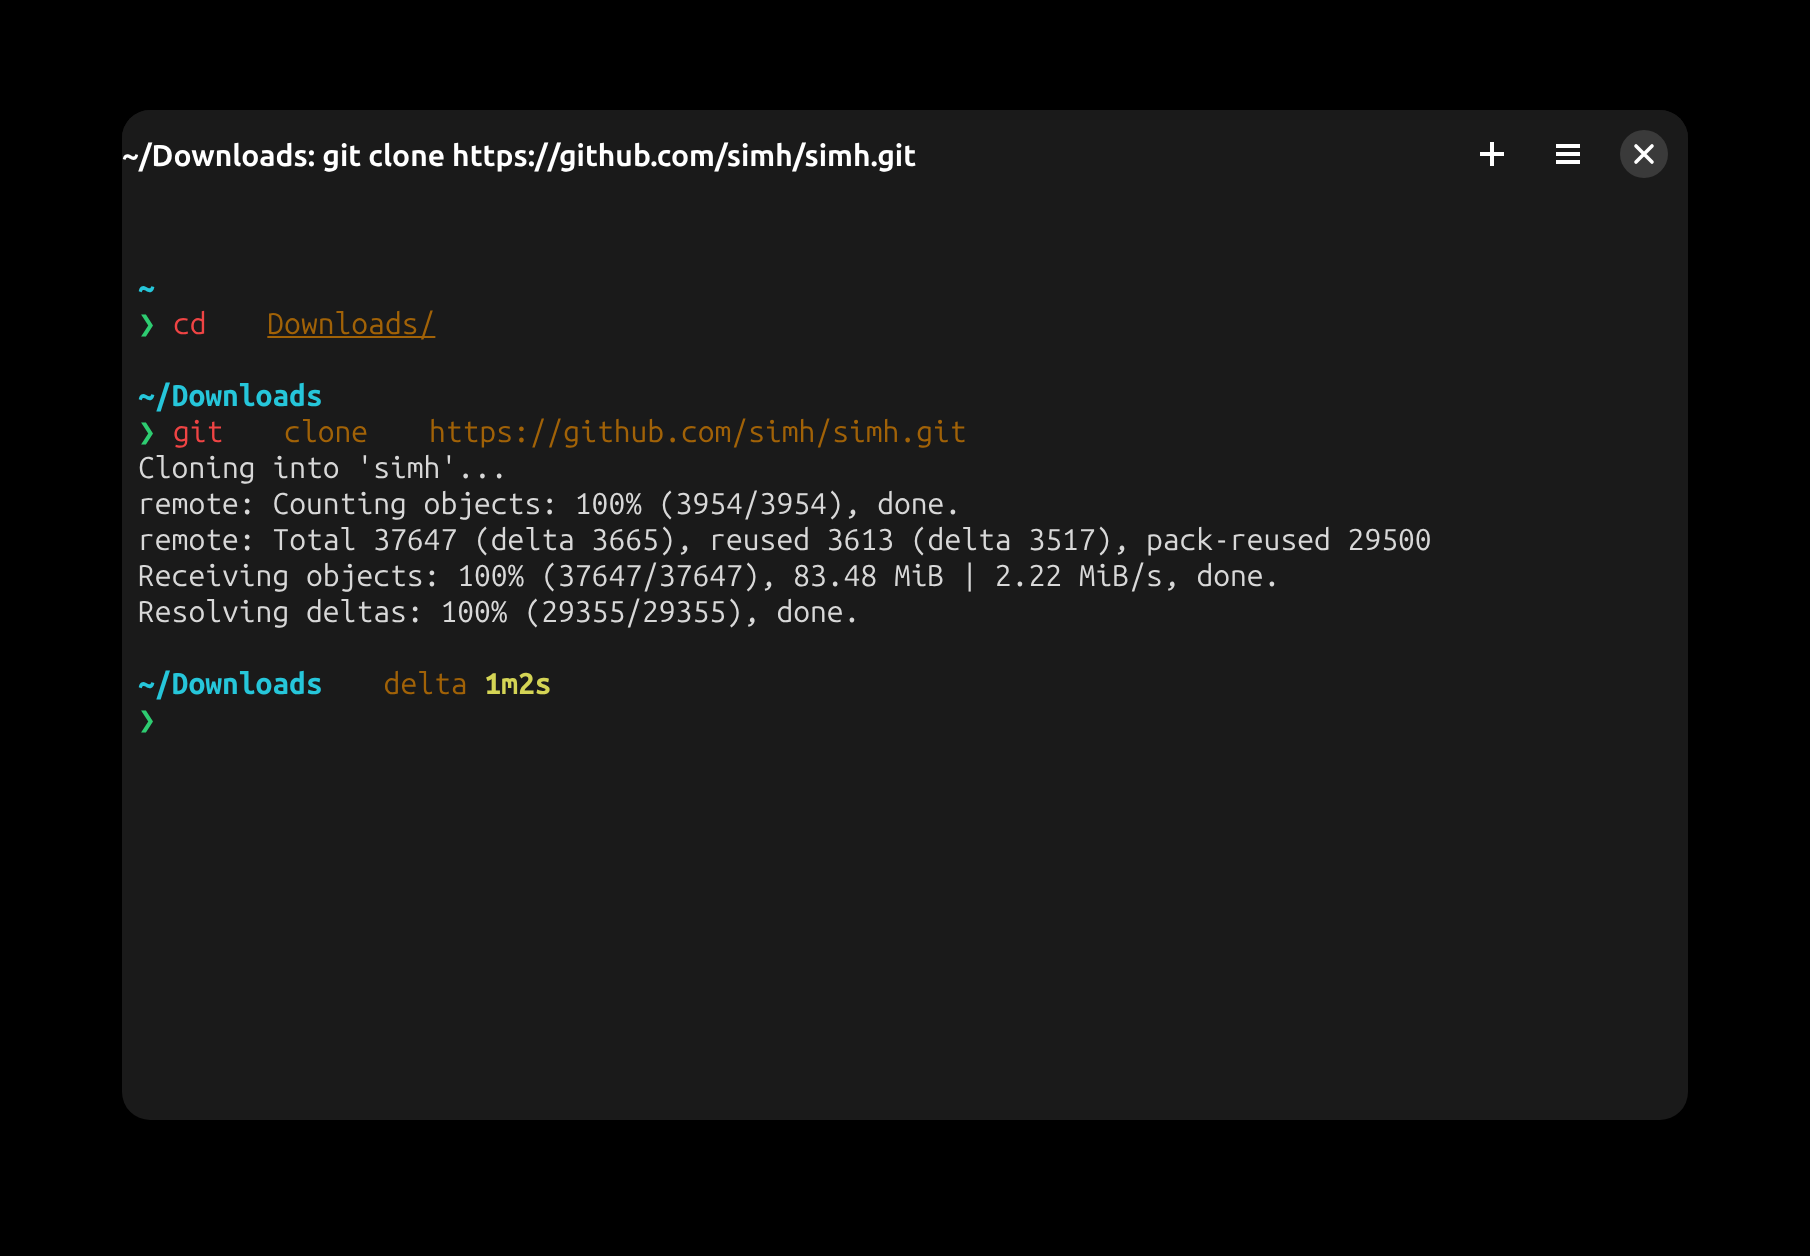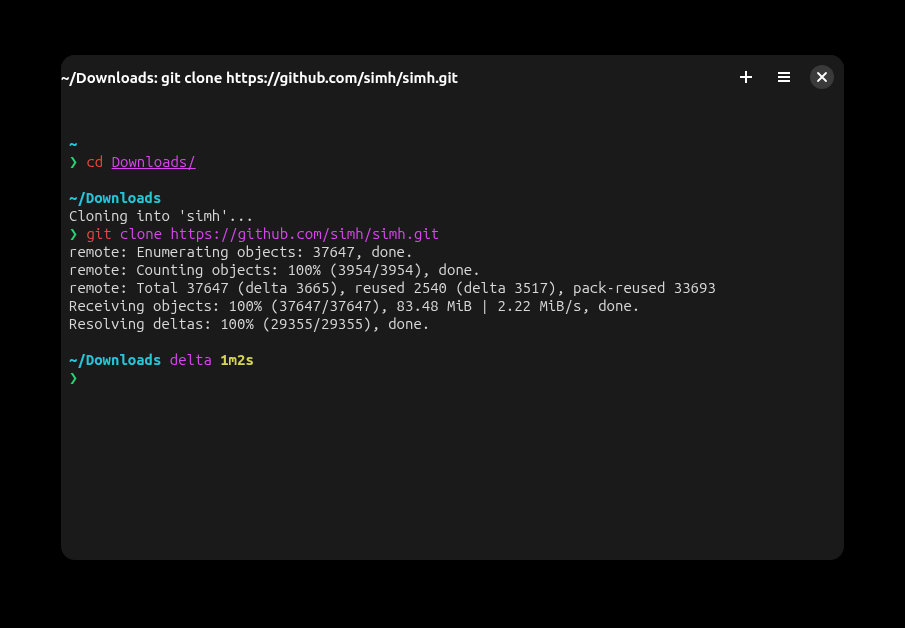--- a/index.html
+++ b/index.html
@@ -68,21 +68,21 @@
       color: #d8d8d8;
       overflow: hidden;
     }
     .line {
       white-space: pre;
     }
     .cyan { color: #26c6da; font-weight: bold; }
     .green { color: #2ecc71; font-weight: bold; }
     .blue { color: #ef4444; }
     .yellow { color: #d4d455; font-weight: bold; margin-top: 36px; }
-    .white { color: #d946ef; }
+    .white { color: #a16207; margin-left: 22px; }
     .underline { text-decoration: underline; }
     .empty-line { height: 18px; }
     .icon-svg { display: block; }
   </style>
 </head>
 <body>
 
 <div class="terminal-window">
   <div class="titlebar">
     <div class="title">~/Downloads: git clone https://github.com/simh/simh.git</div>
@@ -105,24 +105,23 @@
     </div>
   </div>
 
   <div class="terminal-body">
     <div class="empty-line"></div>
     <div class="empty-line"></div>
     <div class="line"><span class="cyan">~</span></div>
     <div class="line"><span class="green">❯</span> <span class="blue">cd</span> <span class="white underline">Downloads/</span></div>
     <div class="empty-line"></div>
     <div class="line"><span class="cyan">~/Downloads</span></div>
+    <div class="line"><span class="green">❯</span> <span class="blue">git</span> <span class="white">clone</span> <span class="white">https://github.com/simh/simh.git</span></div>
     <div class="line">Cloning into 'simh'...</div>
-    <div class="line"><span class="green">❯</span> <span class="blue">git</span> <span class="white">clone</span> <span class="white">https://github.com/simh/simh.git</span></div>
-    <div class="line">remote: Enumerating objects: 37647, done.</div>
     <div class="line">remote: Counting objects: 100% (3954/3954), done.</div>
-    <div class="line">remote: Total 37647 (delta 3665), reused 2540 (delta 3517), pack-reused 33693</div>
+    <div class="line">remote: Total 37647 (delta 3665), reused 3613 (delta 3517), pack-reused 29500</div>
     <div class="line">Receiving objects: 100% (37647/37647), 83.48 MiB | 2.22 MiB/s, done.</div>
     <div class="line">Resolving deltas: 100% (29355/29355), done.</div>
     <div class="empty-line"></div>
     <div class="line"><span class="cyan">~/Downloads</span><span class="white"> delta </span><span class="yellow">1m2s</span></div>
     <div class="line"><span class="green">❯</span></div>
   </div>
 </div>
 
 </body></html>

